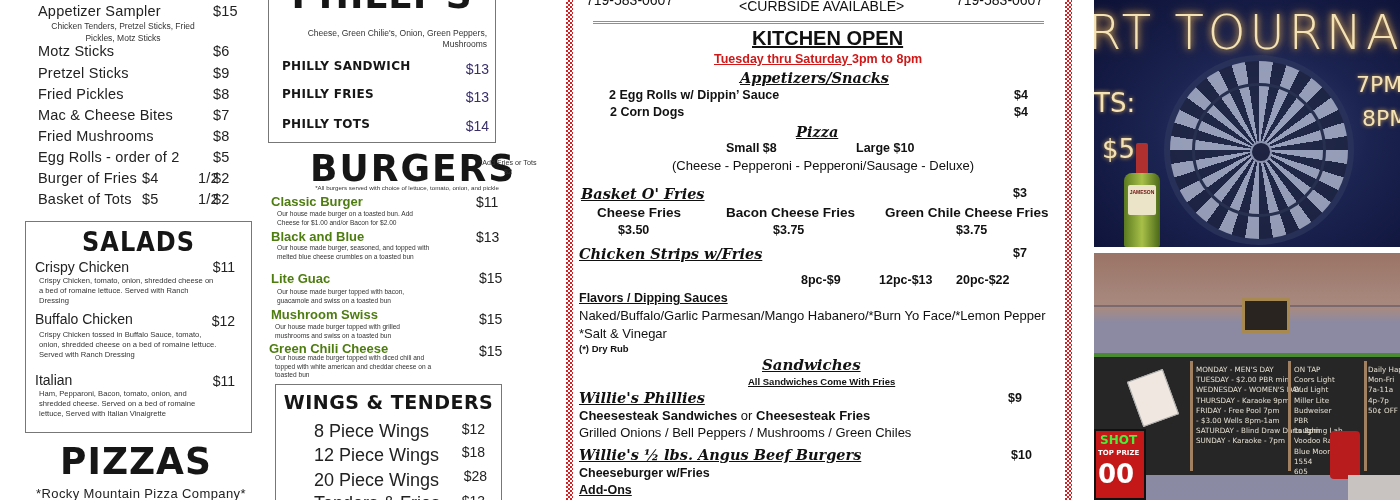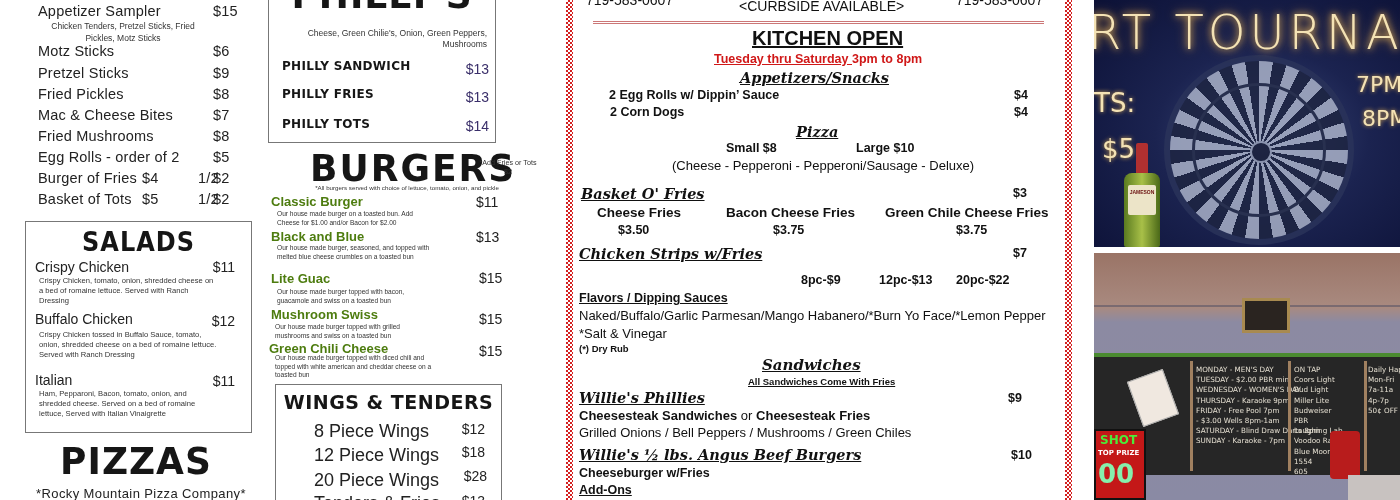--- a/index.html
+++ b/index.html
@@ -82,21 +82,21 @@
     background: linear-gradient(180deg, #9a7466 0%, #a98a80 22%, #8c8aa2 28%, #8a8aa4 100%); }
   .ceiling-line { position: absolute; left: 0; right: 0; top: 52px; height: 2px; background: #7a6a70; }
   .speaker { position: absolute; left: 148px; top: 45px; width: 48px; height: 35px; background: #2a2420; border: 3px solid #a88a50; }
   .chalkboard { position: absolute; left: 0; top: 100px; width: 306px; height: 122px; background: #262626; border-top: 4px solid #4a8a30; }
   .chalk-col { position: absolute; top: 8px; font-family: "DejaVu Sans", sans-serif; font-size: 7.2px; line-height: 10.2px; color: #e6e0d2; white-space: nowrap; }
   .chalk-div { position: absolute; top: 4px; width: 3px; bottom: 4px; background: #a08060; }
   .poster { position: absolute; left: 40px; top: 17px; width: 38px; height: 48px; background: #f0e8e0; transform: rotate(-20deg); border: 1px solid #aaa; }
   .tv { position: absolute; left: 0; top: 176px; width: 52px; height: 71px; background: #c41818; border: 2px solid #111; overflow: hidden; padding-left: 8px; }
   .tv-shot { position: absolute; left: 4px; top: 2px; font-size: 12px; font-weight: bold; color: #4cea3a; font-family: "DejaVu Sans", sans-serif; }
   .tv-prize { position: absolute; left: 2px; top: 18px; font-size: 7px; font-weight: bold; color: #fff; font-family: "DejaVu Sans", sans-serif; }
-  .tv-big { position: absolute; left: 2px; top: 28px; font-size: 26px; font-weight: 900; color: #86efac; font-family: "DejaVu Sans", sans-serif; }
+  .tv-big { position: absolute; left: 2px; top: 28px; font-size: 26px; font-weight: 900; color: #ffffff; font-family: "DejaVu Sans", sans-serif; }
   .gumball { position: absolute; left: 236px; top: 178px; width: 30px; height: 48px; background: #b81c1c; border-radius: 4px; }
   .table-top { position: absolute; left: 254px; top: 222px; width: 60px; height: 30px; background: #c8c2c0; }
 </style>
 </head>
 <body>
 
 <div id="p1" class="panel">
   <div class="p1-row" style="top:3px">
     <span>Appetizer Sampler</span>
     <span class="price" style="left:175px">$15</span>

